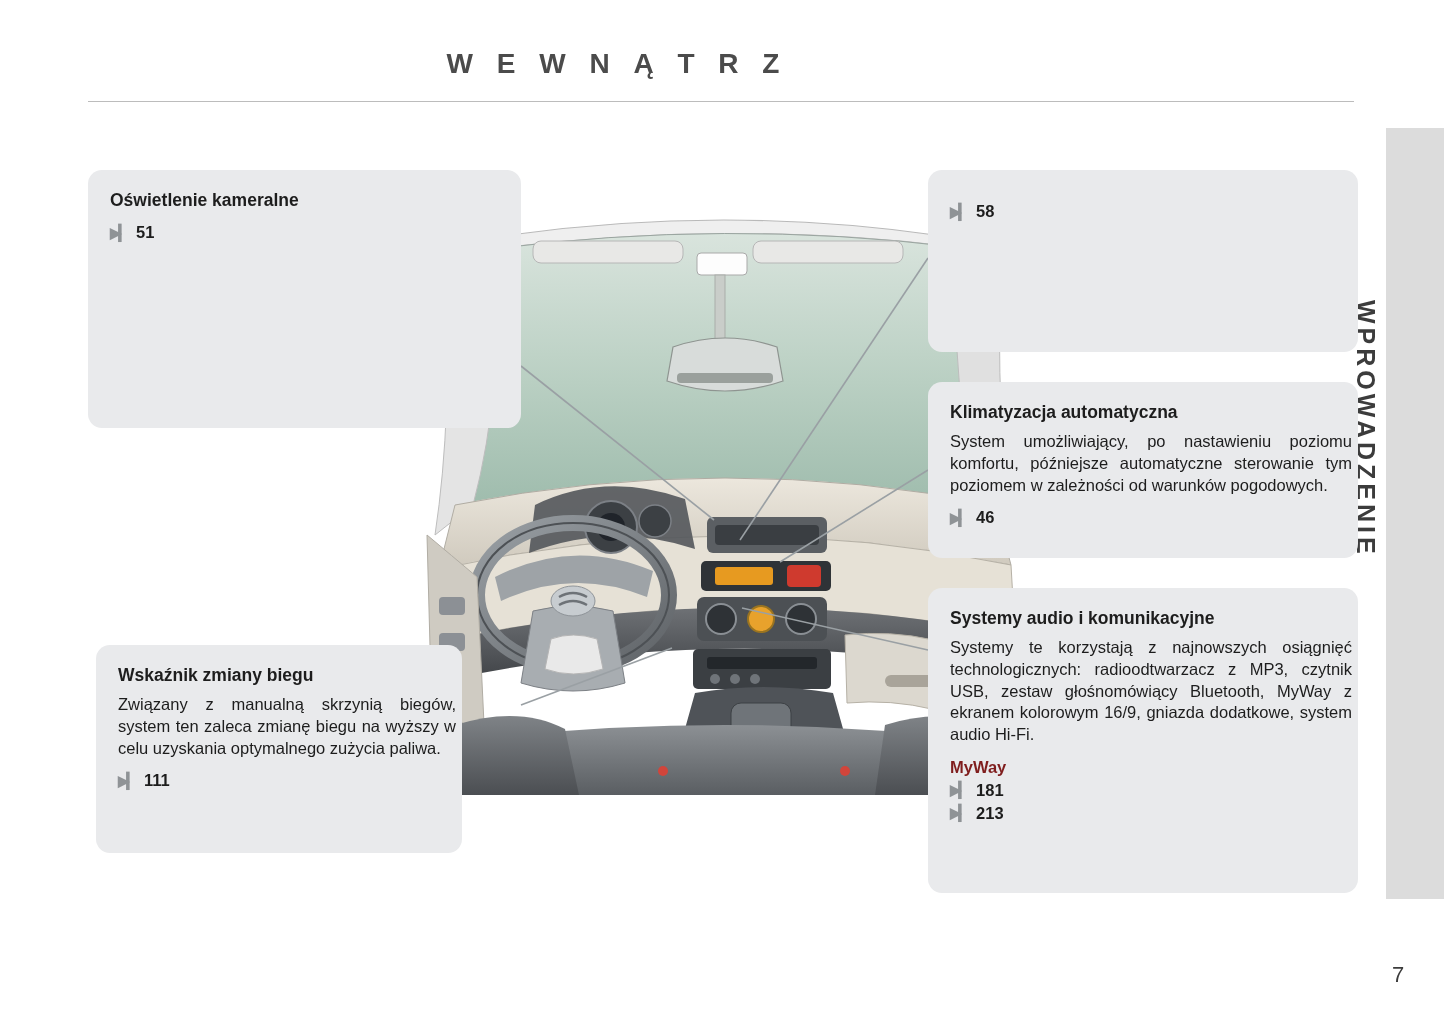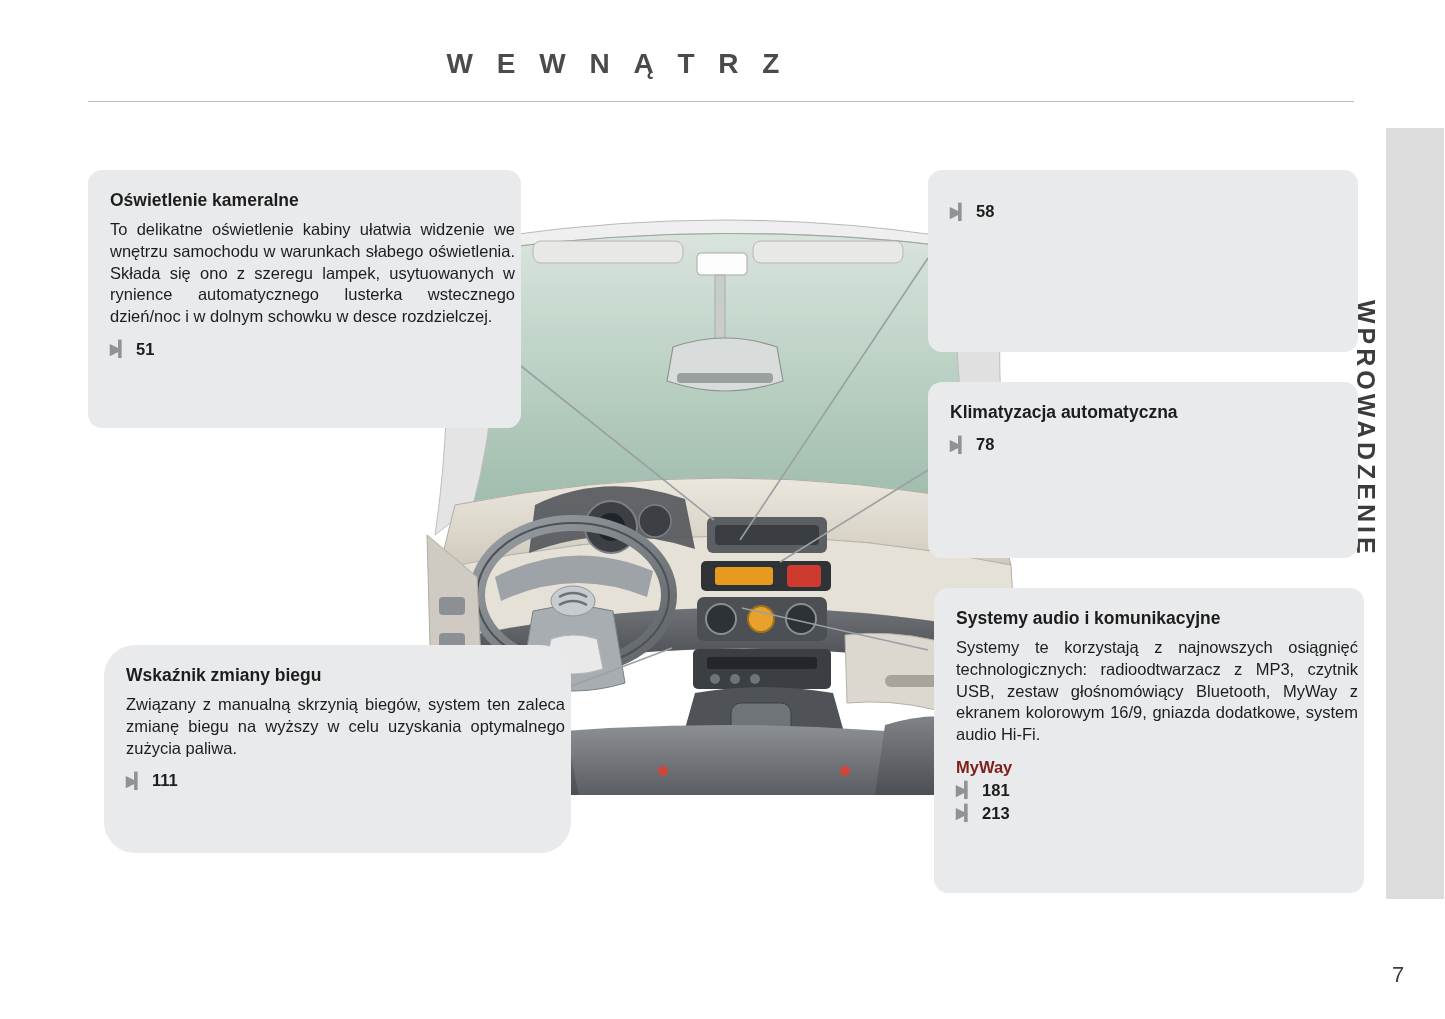--- a/index.html
+++ b/index.html
@@ -112,24 +112,24 @@
   }
   .sub-head {
     margin-top: 12px;
     font-size: 16.5px;
     font-weight: bold;
     color: #7f1d1d;
   }
   .ref.tight { margin-top: 4px; }
 
   #callout-ambient-lighting { left: 88px;  top: 170px;  width: 433px; height: 258px; }
-  #callout-gear-indicator  { left: 104px;  top: 645px;  width: 467px; height: 208px; border-radius: 31px; }
+  #callout-gear-indicator  { left: 96px;  top: 645px;  width: 366px; height: 208px; }
   #callout-air-freshener   { left: 928px; top: 170px;  width: 430px; height: 182px; }
   #callout-climate-control { left: 928px; top: 382px;  width: 430px; height: 176px; }
-  #callout-audio-systems   { left: 928px; top: 588px;  width: 430px; height: 305px; margin-left: 6px; }
+  #callout-audio-systems   { left: 928px; top: 588px;  width: 430px; height: 305px; }
 </style>
 </head>
 <body>
 
 <div class="page">
 
   <div class="page-title">W E W N Ą T R Z</div>
   <div class="title-rule"></div>
 
   <div class="side-tab"></div>
@@ -243,21 +243,20 @@
       <line x1="521" y1="366" x2="714" y2="520"></line>
       <line x1="521" y1="705" x2="672" y2="648"></line>
       <line x1="928" y1="258" x2="740" y2="540"></line>
       <line x1="928" y1="470" x2="780" y2="562"></line>
       <line x1="928" y1="650" x2="742" y2="608"></line>
     </g>
   </svg>
 
   <div class="callout" id="callout-ambient-lighting">
     <h3>Oświetlenie kameralne</h3>
-    <p>To delikatne oświetlenie kabiny ułatwia widzenie we wnętrzu samochodu w warunkach słabego oświetlenia. Składa się ono z szeregu lampek, usytuowanych w rynience automatycznego lusterka wstecznego dzień/noc i w dolnym schowku w desce rozdzielczej.</p>
     <div class="ref">
       <span class="arrow">▶▎</span>
       <span>51</span>
     </div>
   </div>
 
   <div class="callout" id="callout-gear-indicator">
     <h3>Wskaźnik zmiany biegu</h3>
     <p>Związany z manualną skrzynią biegów, system ten zaleca zmianę biegu na wyższy w celu uzyskania optymalnego zużycia paliwa.</p>
     <div class="ref">
@@ -268,23 +267,24 @@
 
   <div class="callout" id="callout-air-freshener">
     <div class="ref">
       <span class="arrow">▶▎</span>
       <span>58</span>
     </div>
   </div>
 
   <div class="callout" id="callout-climate-control">
     <h3>Klimatyzacja automatyczna</h3>
+    <p>System umożliwiający, po nastawieniu poziomu komfortu, późniejsze automatyczne sterowanie tym poziomem w zależności od warunków pogodowych.</p>
     <div class="ref">
       <span class="arrow">▶▎</span>
-      <span>78</span>
+      <span>46</span>
     </div>
   </div>
 
   <div class="callout" id="callout-audio-systems">
     <h3>Systemy audio i komunikacyjne</h3>
     <p>Systemy te korzystają z najnowszych osiągnięć technologicznych: radioodtwarzacz z MP3, czytnik USB, zestaw głośnomówiący Bluetooth, MyWay z ekranem kolorowym 16/9, gniazda dodatkowe, system audio Hi-Fi.</p>
     <div class="sub-head">MyWay</div>
     <div class="ref tight">
       <span class="arrow">▶▎</span>
       <span>181</span>

